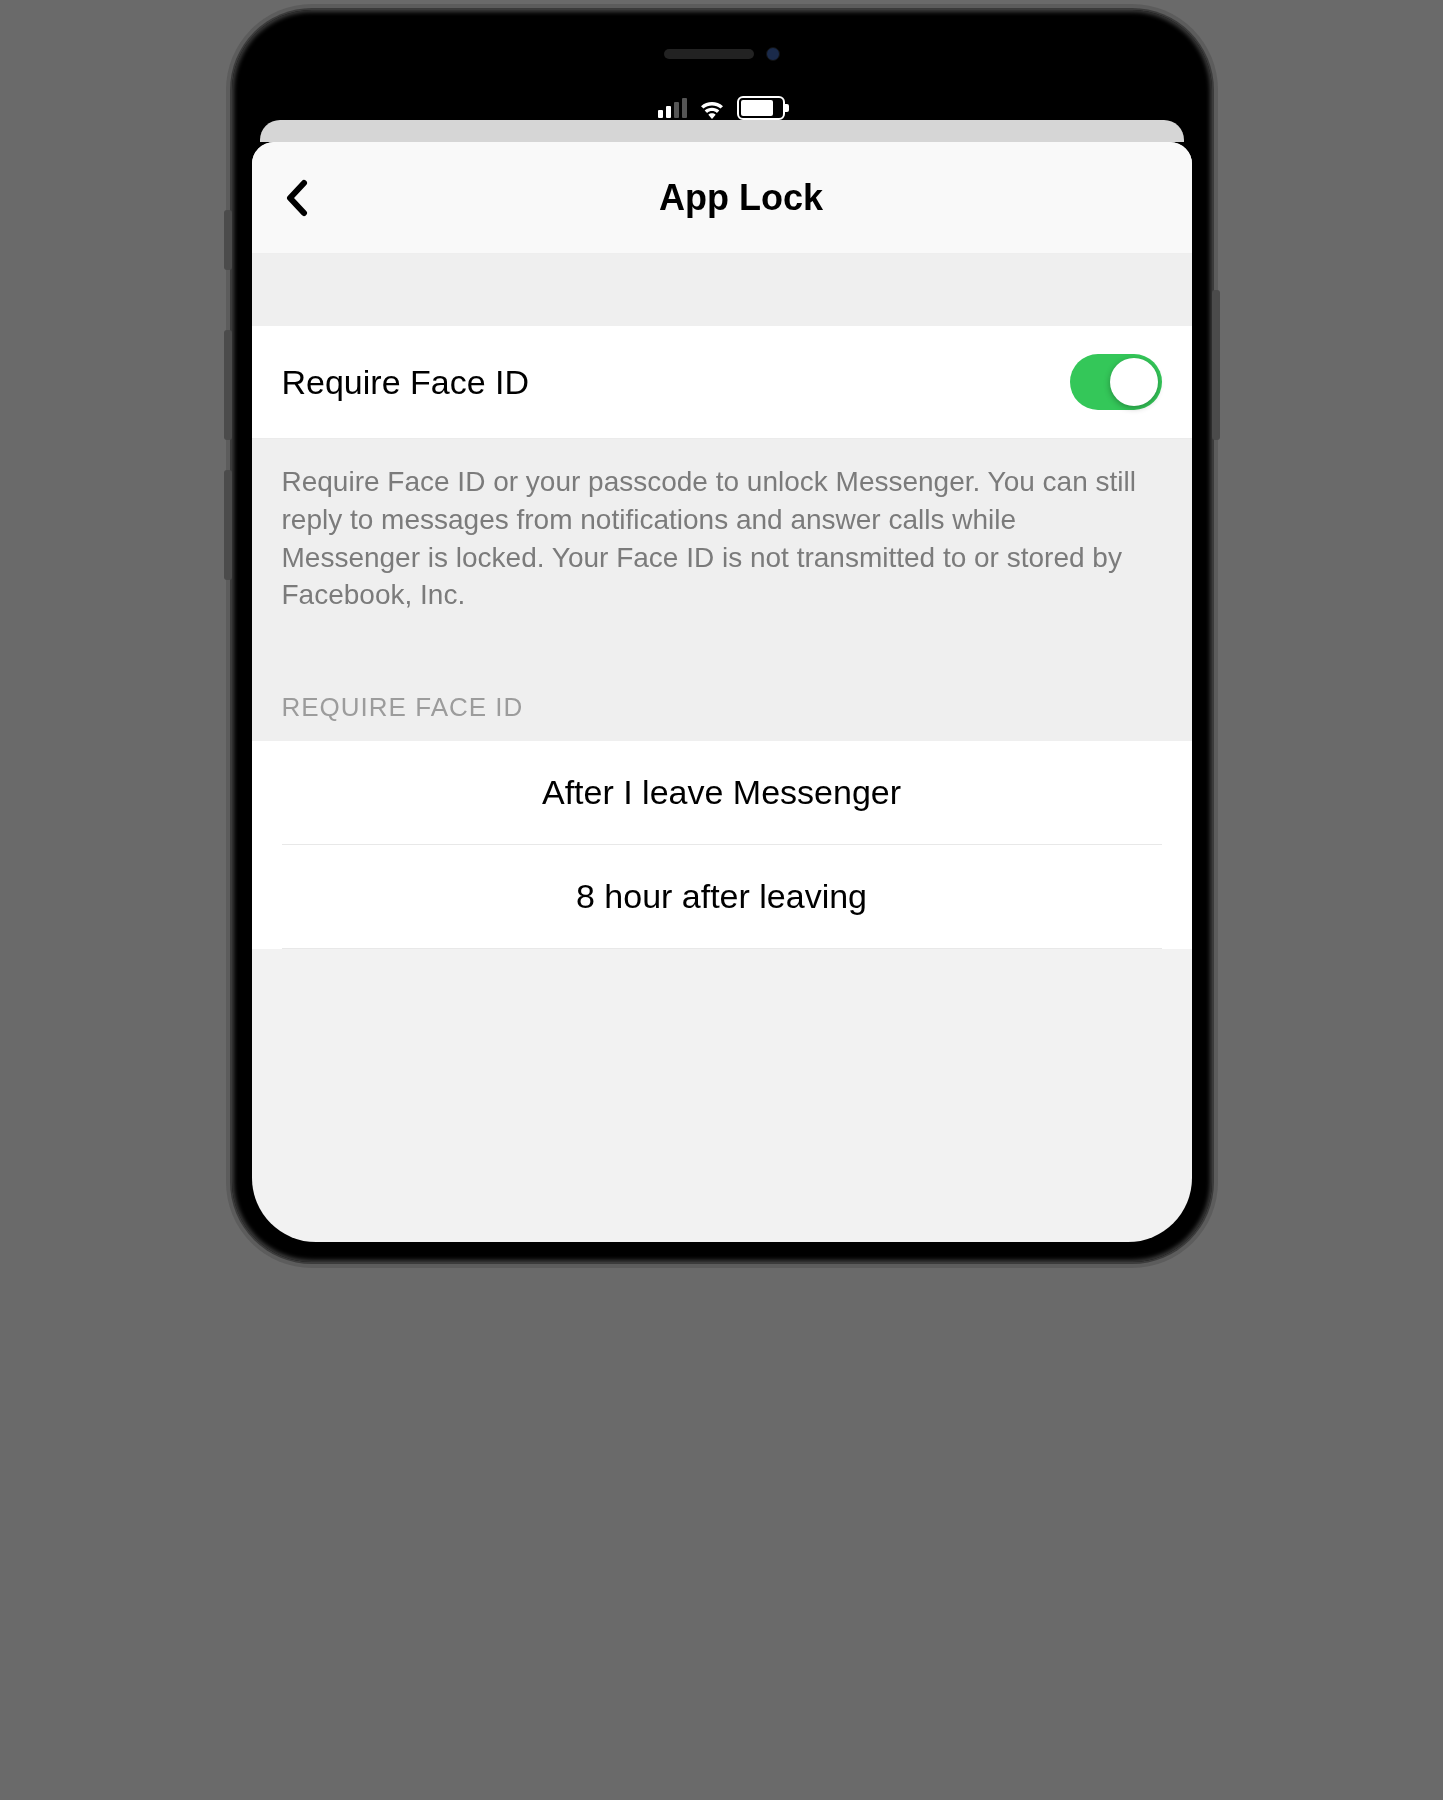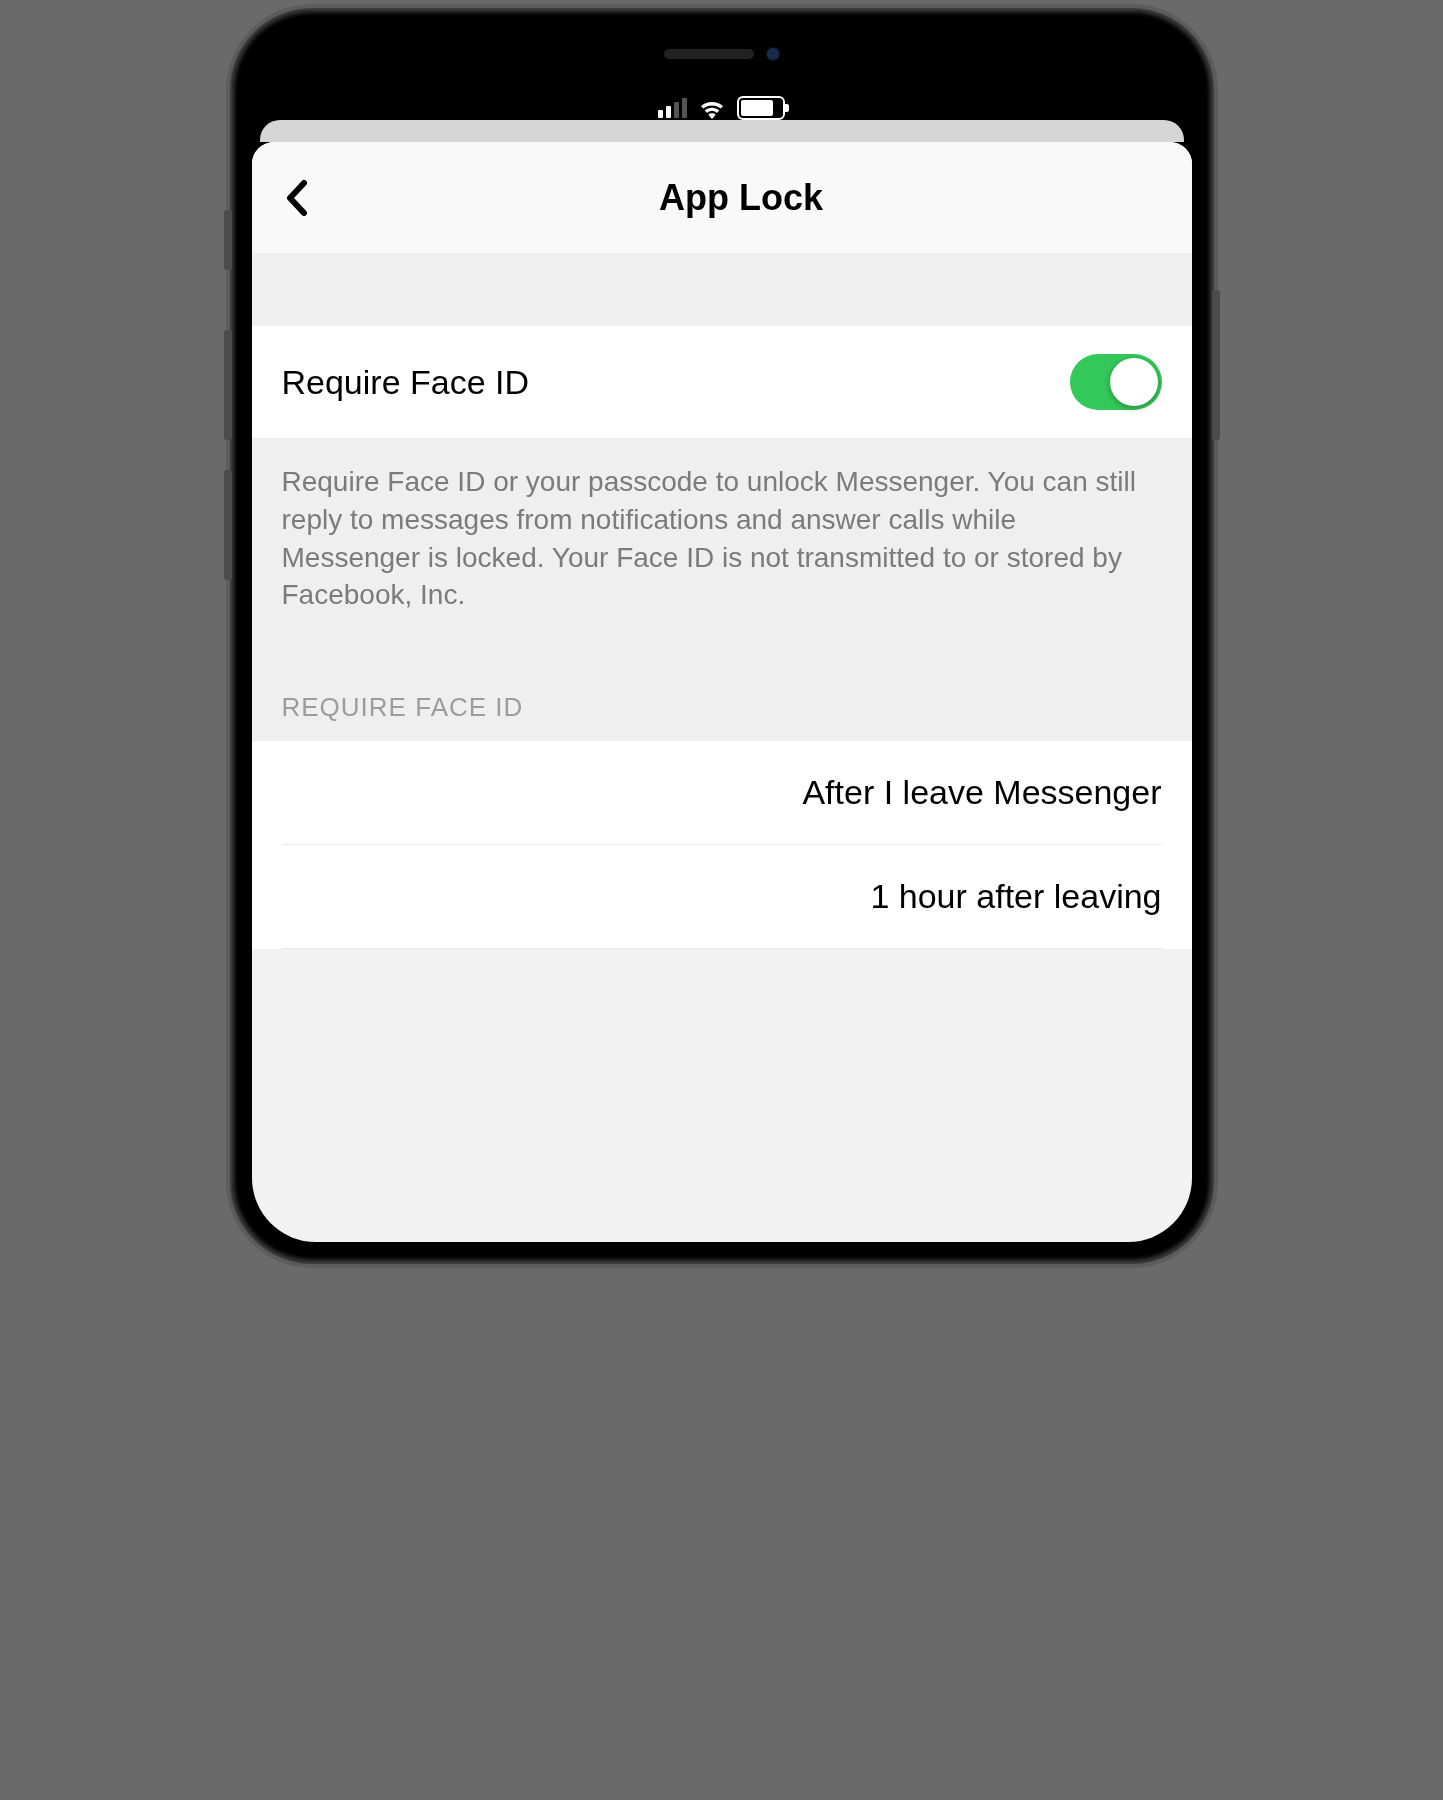--- a/index.html
+++ b/index.html
@@ -227,21 +227,21 @@
       color: #9c9c9c;
       background: #efefef;
     }
     .option-list {
       background: #fff;
       padding: 0 30px;
     }
     .option-row {
       display: flex;
       align-items: center;
-      justify-content: flex-end;
+      justify-content: center;
       padding: 32px 0;
       border-bottom: 1px solid #e8e8e8;
       cursor: pointer;
     }
     .option-row .opt-label {
       font-size: 34px;
       color: #000;
     }
     .checkmark {
       width: 36px;
@@ -317,20 +317,20 @@
 
       <div class="option-list">
 
         <div class="option-row">
           <div class="opt-label">After I leave Messenger</div>
         </div>
 
 
 
         <div class="option-row">
-          <div class="opt-label">1 hour after leaving</div>
+          <div class="opt-label">8 hour after leaving</div>
         </div>
 
       </div>
 
     </div>
   </div>
 </div>
 
 </body></html>

